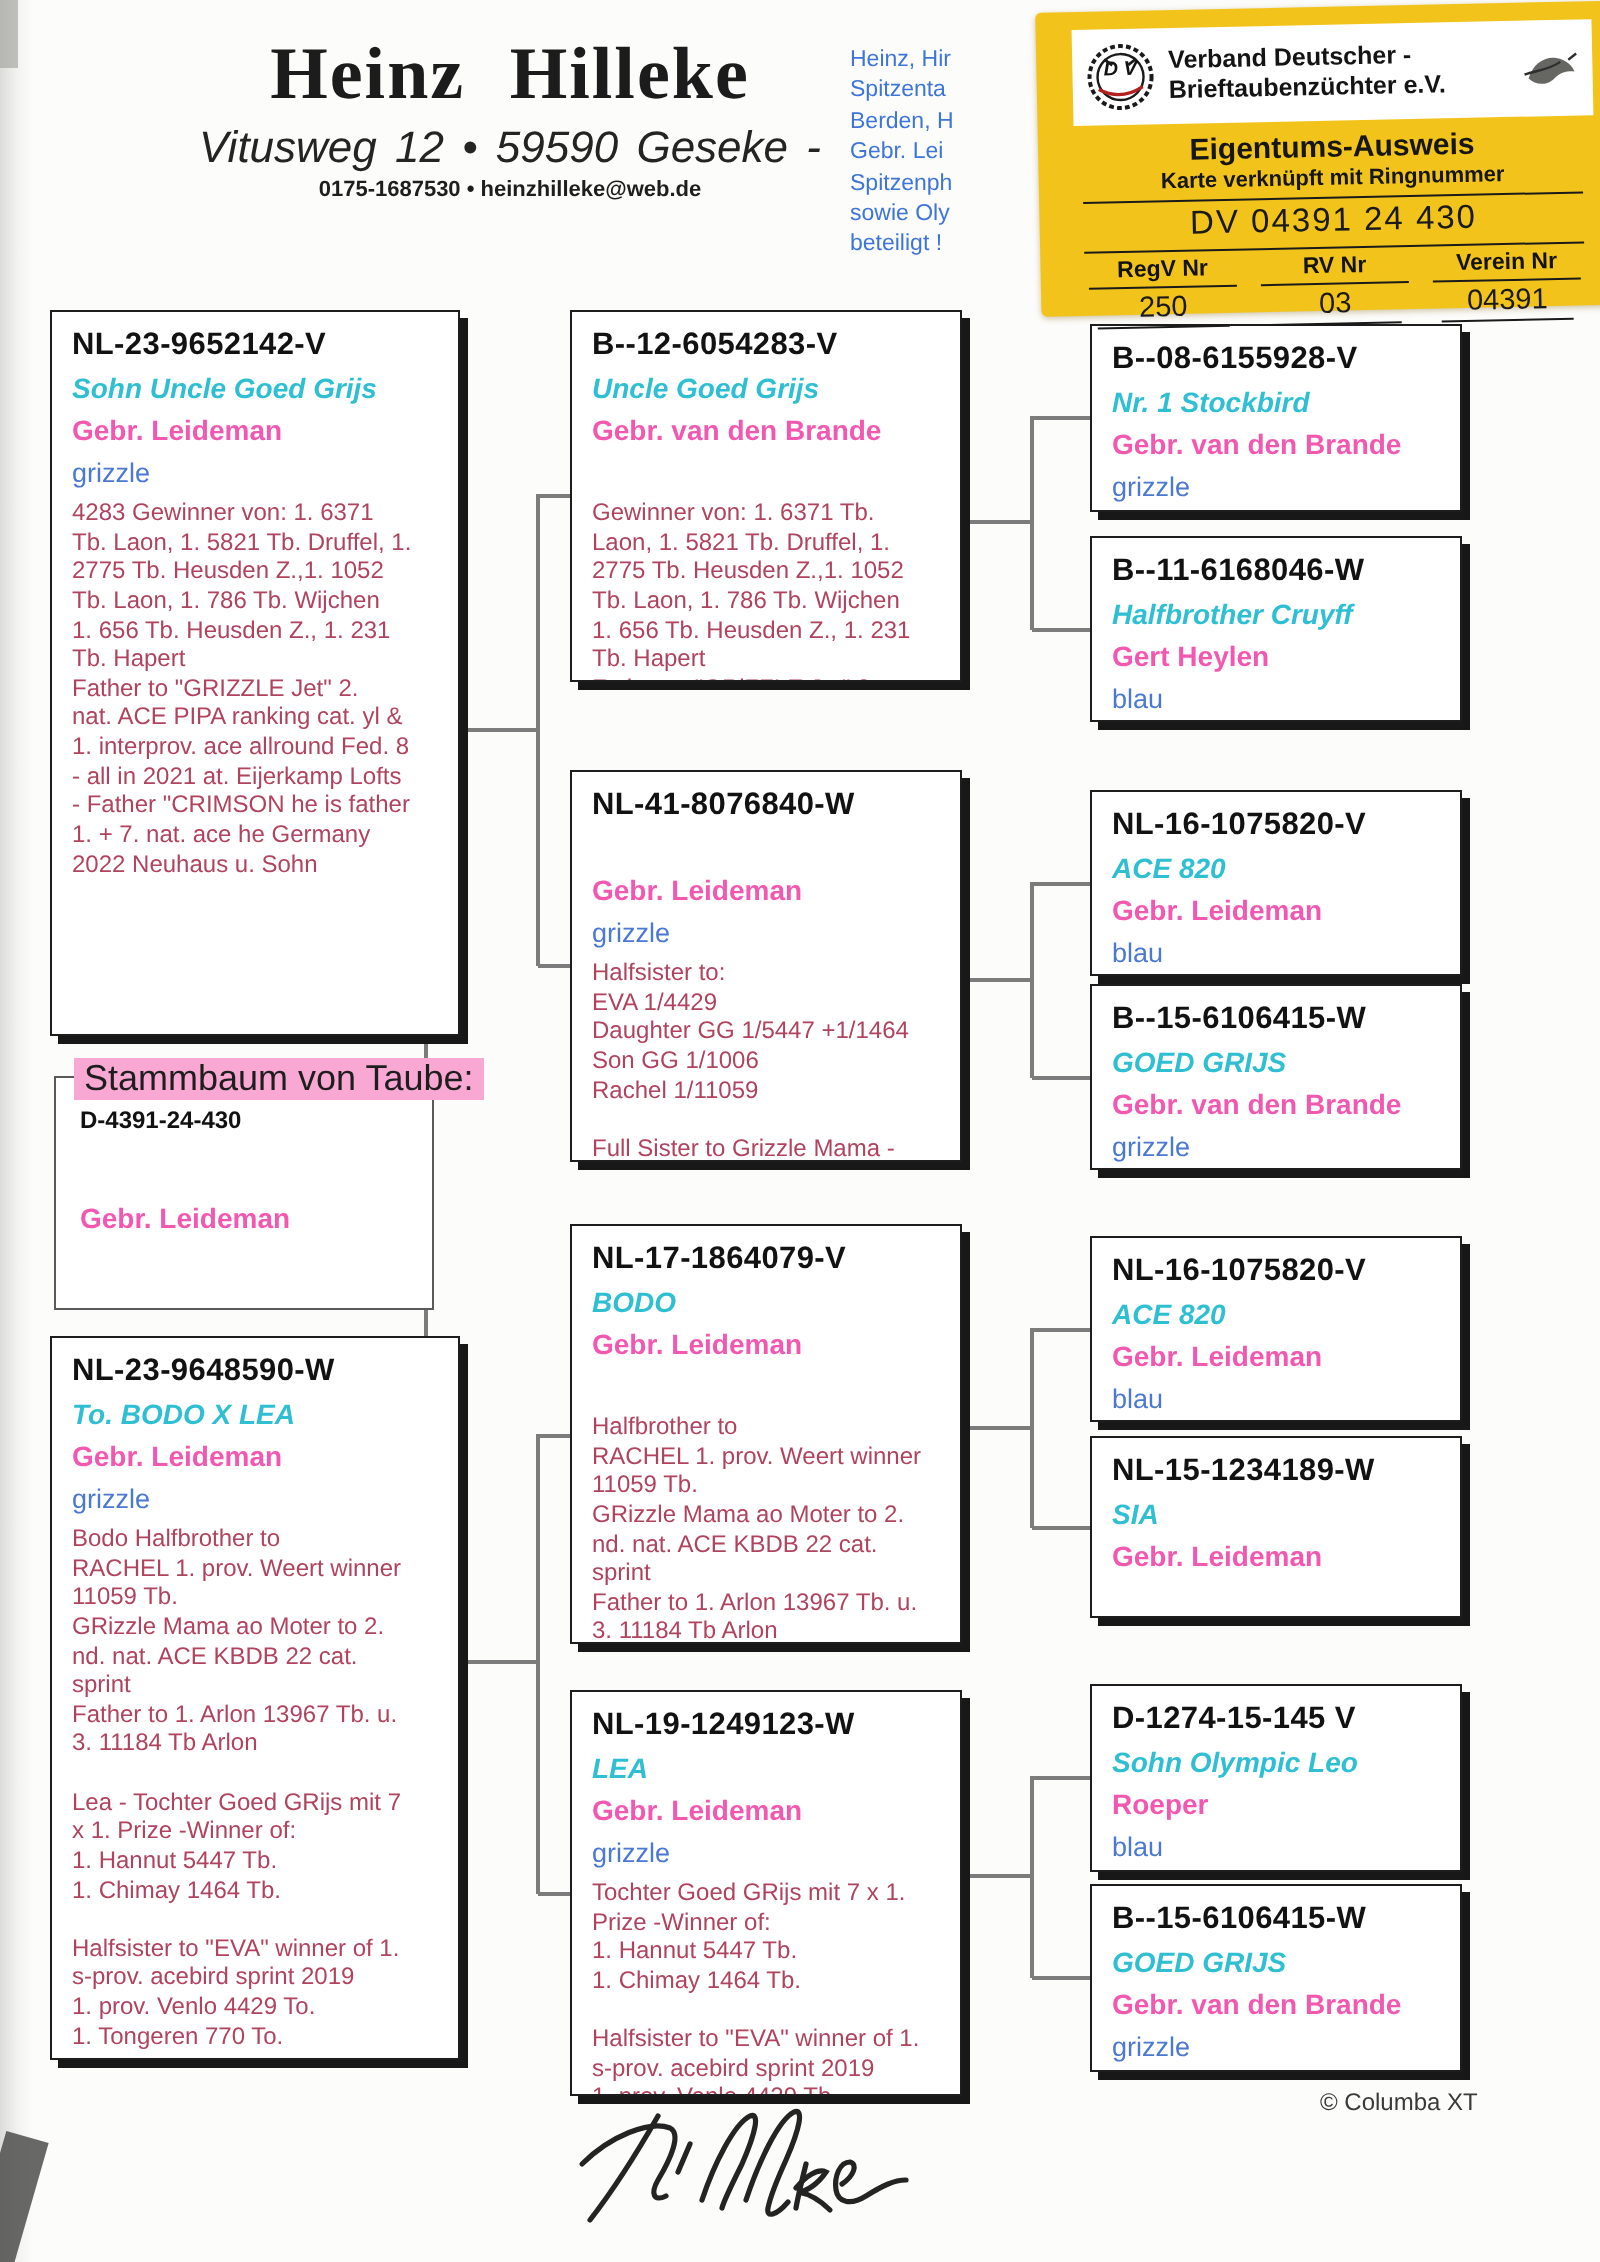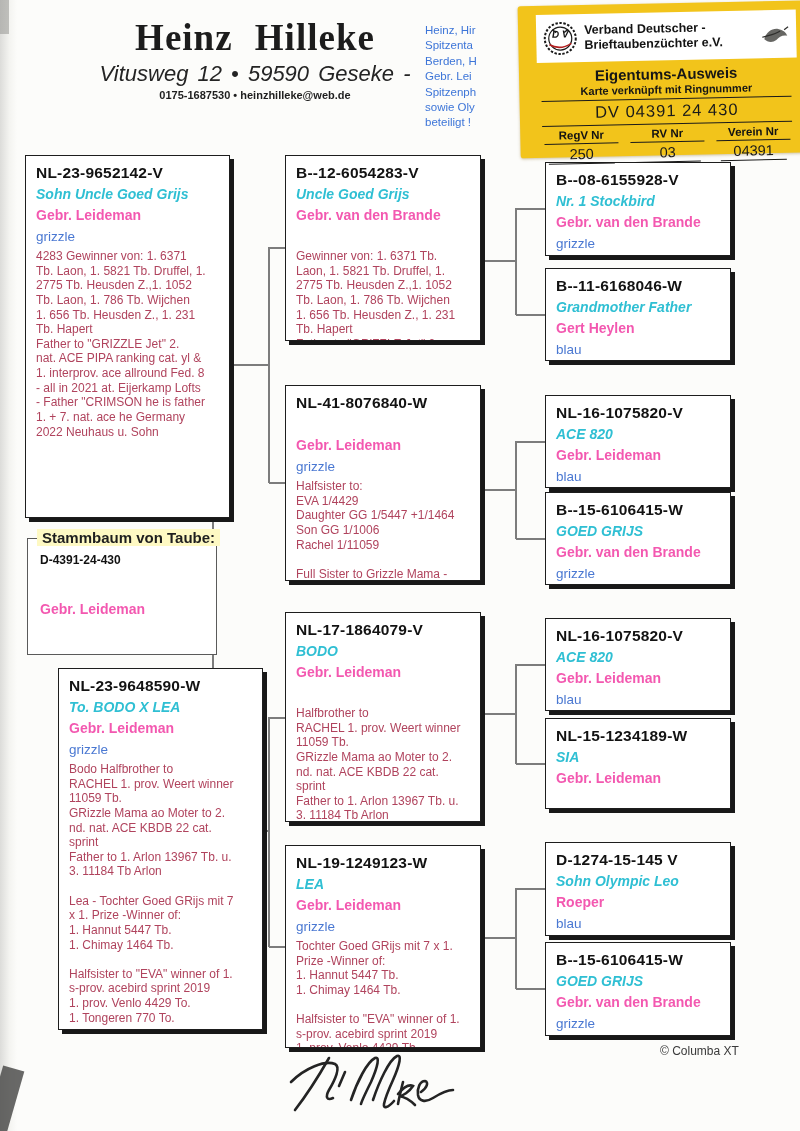--- a/index.html
+++ b/index.html
@@ -42,38 +42,38 @@
   .card-col .val { font-size:14.5px; color:#1a1a1a; border-bottom:1.6px solid #1a1a1a; padding:2px 0 1px 0; margin:0 4px; }
   
   .pbox { position:absolute; background:#fff; border:1.6px solid #1d1d1d;
     box-shadow:4px 4px 0 0 #181818; padding:8px 6px 5px 10px; box-sizing:border-box; overflow:hidden; }
   .ring  { font-weight:bold; font-size:15.5px; color:#121212; letter-spacing:.2px; margin-bottom:4px; }
   .pname { font-style:italic; font-weight:bold; font-size:14px; color:#2fbfd3; min-height:18px; margin-bottom:3px; }
   .breeder { font-weight:bold; font-size:14px; color:#f358b0; min-height:18px; margin-bottom:4px; }
   .pcolor { font-size:13.5px; color:#4a78d2; min-height:17px; margin-bottom:3px; }
   .pinfo { font-size:12px; color:#b0435d; line-height:1.22; white-space:pre-line; }
   .b-l1 { left:25px; top:155px; width:205px; height:363px; }
-  .b-l3 { left:25px; top:668px; width:205px; height:362px;margin-left:33px; }
+  .b-l3 { left:25px; top:668px; width:205px; height:362px; }
   .b-m1 { left:285px; top:155px; width:196px; height:186px; }
   .b-m2 { left:285px; top:385px; width:196px; height:196px; }
   .b-m3 { left:285px; top:612px; width:196px; height:210px; }
   .b-m4 { left:285px; top:845px; width:196px; height:203px; }
   .b-r1 { left:545px; top:162px; width:186px; height:94px; }
   .b-r2 { left:545px; top:268px; width:186px; height:93px; }
   .b-r3 { left:545px; top:395px; width:186px; height:93px; }
   .b-r4 { left:545px; top:492px; width:186px; height:93px; }
   .b-r5 { left:545px; top:618px; width:186px; height:93px; }
   .b-r6 { left:545px; top:718px; width:186px; height:91px; }
   .b-r7 { left:545px; top:842px; width:186px; height:94px; }
   .b-r8 { left:545px; top:942px; width:186px; height:94px; }
   
   .b-subj { position:absolute; left:27px; top:538px; width:190px; height:117px;
     background:#fff; border:1.3px solid #5a5a5a; box-sizing:border-box; }
-  .subj-legend { position:absolute; top:-10px; left:9px; background:#fef9c3; padding:0 5px;
-    font-size:15px; color:#1e1e1e; white-space:nowrap;font-weight:bold; }
+  .subj-legend { position:absolute; top:-10px; left:9px; background:#f9a8d4; padding:0 5px;
+    font-size:18px; color:#1e1e1e; white-space:nowrap; }
   .subj-ring { position:absolute; left:12px; top:14px; font-weight:bold; font-size:12px; color:#121212; }
   .subj-breeder { position:absolute; left:12px; top:62px; font-weight:bold; font-size:14px; color:#f358b0; }
   
   .cl { position:absolute; background:#7c7c7c; }
   .clh { height:1.5px; } .clv { width:1.5px; }
   
   .copyright { position:absolute; left:660px; top:1044px; font-size:12px; color:#3a3a3a; }
   .signature { position:absolute; left:285px; top:1048px; }
 </style>
 </head>
@@ -271,21 +271,21 @@
   </div>
 
   <div class="pbox b-r1">
     <div class="ring">B--08-6155928-V</div>
     <div class="pname">Nr. 1 Stockbird</div>
     <div class="breeder">Gebr. van den Brande</div>
     <div class="pcolor">grizzle</div>
   </div>
   <div class="pbox b-r2">
     <div class="ring">B--11-6168046-W</div>
-    <div class="pname">Grandmother Father</div>
+    <div class="pname">Halfbrother Cruyff</div>
     <div class="breeder">Gert Heylen</div>
     <div class="pcolor">blau</div>
   </div>
   <div class="pbox b-r3">
     <div class="ring">NL-16-1075820-V</div>
     <div class="pname">ACE 820</div>
     <div class="breeder">Gebr. Leideman</div>
     <div class="pcolor">blau</div>
   </div>
   <div class="pbox b-r4">

